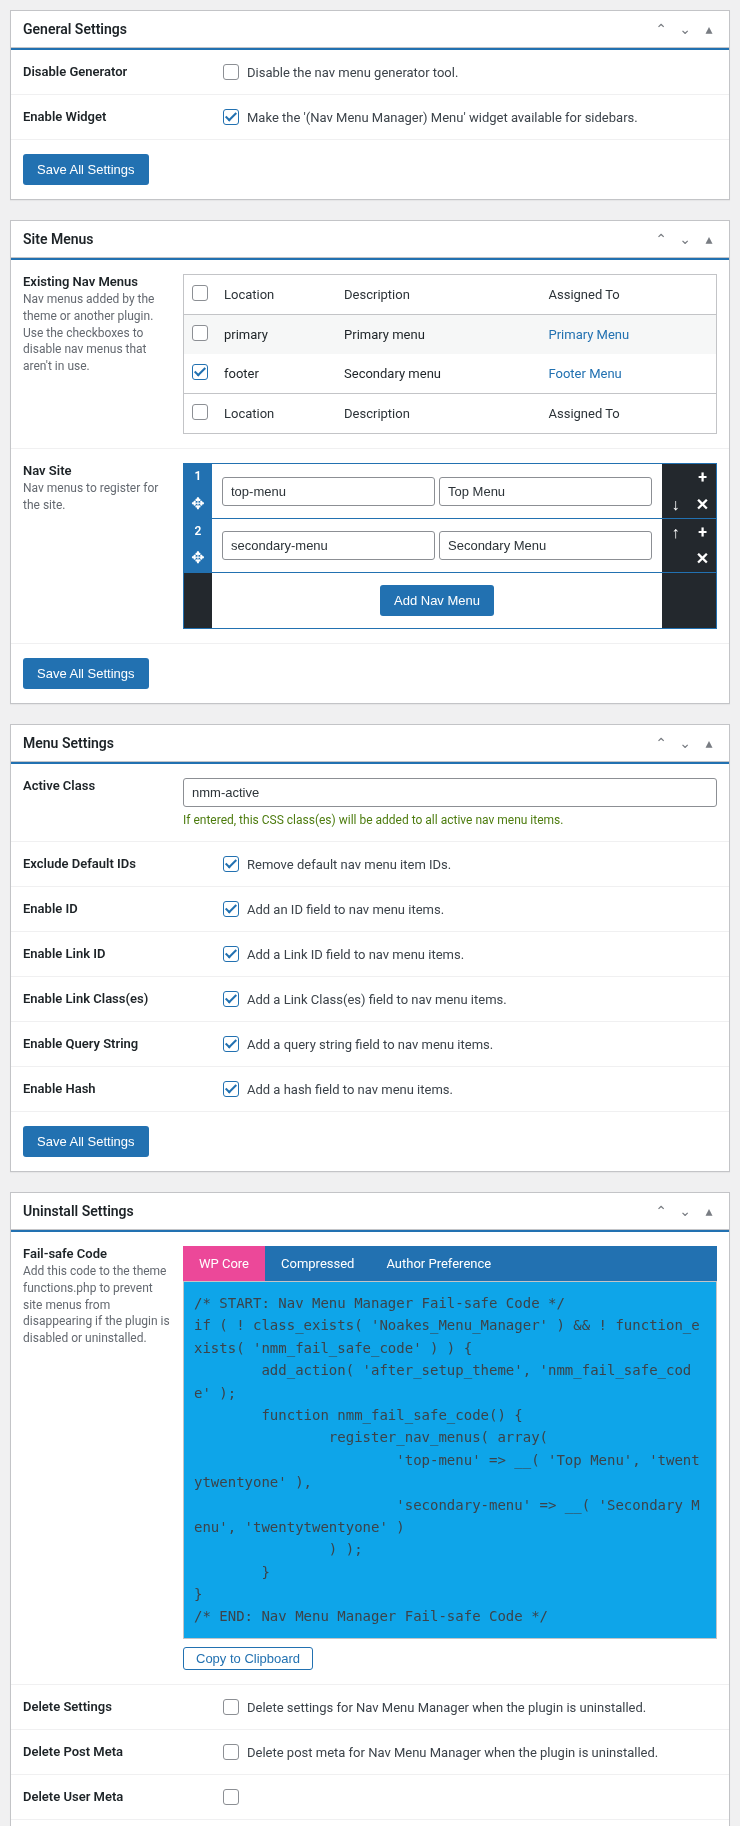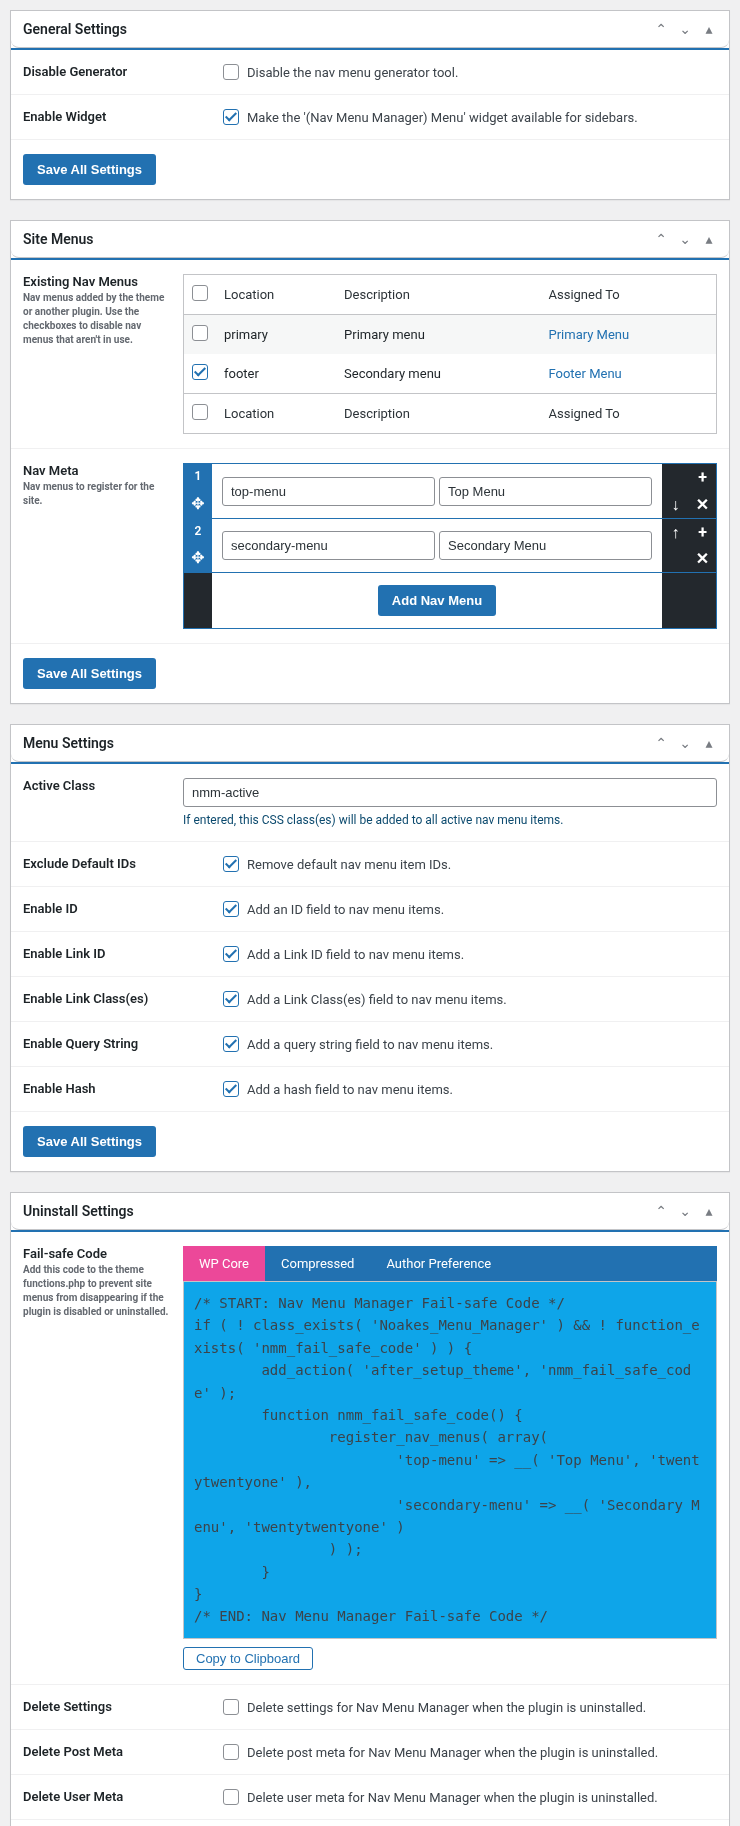--- a/index.html
+++ b/index.html
@@ -1,36 +1,36 @@
 <!DOCTYPE html>
 <html><head>
 <meta charset="utf-8">
 <style>
 * { box-sizing: border-box; margin: 0; padding: 0; }
 body { font-family: -apple-system, BlinkMacSystemFont, "Segoe UI", Roboto, sans-serif; font-size: 13px; color: #1d2327; background: #f0f0f1; padding: 10px; width: 740px; }
 .panel { background: #fff; border: 1px solid #c3c4c7; box-shadow: 0 1px 1px rgba(0,0,0,.04); margin-bottom: 20px; }
-.panel-head { display: flex; align-items: center; justify-content: space-between; padding: 10px 12px; border-bottom: 1px solid #c3c4c7; border-radius: 8px; }
+.panel-head { display: flex; align-items: center; justify-content: space-between; padding: 10px 12px; border-bottom: 1px solid #c3c4c7; }
 .panel-head h2 { font-size: 14px; font-weight: 600; }
 .panel-ctrl { display: flex; gap: 8px; color: #787c82; }
 .panel-ctrl span { cursor: pointer; font-size: 14px; width: 16px; text-align: center; }
 .accent { height: 2px; background: #2271b1; }
 .row { display: flex; padding: 14px 12px; border-bottom: 1px solid #f0f0f1; }
 .row:last-child { border-bottom: none; }
 .row-label { width: 160px; flex-shrink: 0; font-weight: 600; font-size: 13px; padding-right: 10px; }
-.row-label .desc { font-weight: 700; font-size: 10px; color: #646970; margin-top: 2px; line-height: 1.4; }
+.row-label .desc { font-weight: 400; font-size: 12px; color: #646970; margin-top: 2px; line-height: 1.4; }
 .row-body { flex: 1; }
 .cbwrap { display: flex; align-items: flex-end; gap: 8px; font-size: 13px; color: #3c434a; margin-left: 40px; }
 input[type=checkbox] { width: 16px; height: 16px; border: 1px solid #8c8f94; border-radius: 3px; background: #fff; appearance: none; cursor: pointer; position: relative; flex-shrink: 0; }
 input[type=checkbox]:checked { background: #fff; border-color: #2271b1; }
 input[type=checkbox]:checked::after { content: ""; position: absolute; left: 4px; top: 0px; width: 4px; height: 9px; border: solid #2271b1; border-width: 0 2px 2px 0; transform: rotate(45deg); }
-.btn { background: #2271b1; color: #fff; border: none; padding: 8px 14px; border-radius: 3px; font-size: 13px; cursor: pointer; font-weight: 700; }
+.btn { background: #2271b1; color: #fff; border: none; padding: 8px 14px; border-radius: 3px; font-size: 13px; cursor: pointer; font-weight: 400; }
 .btn-row { padding: 14px 12px; }
 .btn-outline { background: #fff; color: #2271b1; border: 1px solid #2271b1; padding: 3px 12px; border-radius: 3px; font-size: 13px; cursor: pointer; }
 input[type=text] { border: 1px solid #8c8f94; border-radius: 3px; padding: 6px 8px; font-size: 13px; color: #2c3338; width: 100%; }
-.hint { font-size: 12px; color: #0c4a6e; margin-top: 6px; }
+.hint { font-size: 12px; color: #4d7c0f; margin-top: 6px; }
 
 .tbl { border: 1px solid #c3c4c7; width: 100%; border-collapse: collapse; }
 .tbl th, .tbl td { text-align: left; padding: 10px 8px; font-size: 13px; font-weight: 400; }
 .tbl thead th, .tbl tfoot td { color: #2c3338; font-weight: 400; }
 .tbl thead { border-bottom: 1px solid #c3c4c7; }
 .tbl tfoot { border-top: 1px solid #c3c4c7; }
 .tbl tbody tr:nth-child(odd) { background: #f6f7f7; }
 .tbl .ck { width: 32px; text-align: center; }
 .tbl a { color: #2271b1; text-decoration: none; }
 
@@ -135,21 +135,21 @@
           <td>Location</td>
           <td>Description</td>
           <td>Assigned To</td>
         </tr>
           </tfoot>
       </table>
     </div>
   </div>
   <div class="row">
     <div class="row-label">
-      <div>Nav Meta</div>
+      <div>Nav Site</div>
       <div class="desc">Nav menus to register for the site.</div>
     </div>
     <div class="row-body">
       <div class="builder">
         <div class="bldr-row">
           <div class="handle">
             <span class="num">1</span>
             <span class="mv">✥</span>
           </div>
           <div class="bldr-main">
@@ -321,20 +321,19 @@
           <input type="checkbox" style="">
           <span>Delete post meta for Nav Menu Manager when the plugin is uninstalled.</span>
         </label>
       </div>
   </div>
   <div class="row">
     <div class="row-label">Delete User Meta</div>
     <div class="row-body">
         <label class="cbwrap">
           <input type="checkbox" style="">
-          <span>Delete user meta for Nav Menu Manager when the plugin is uninstalled.</span>
         </label>
       </div>
   </div>
   <div class="btn-row">
     <button class="btn">Save All Settings</button>
   </div>
 </div>
 
 </body></html>

